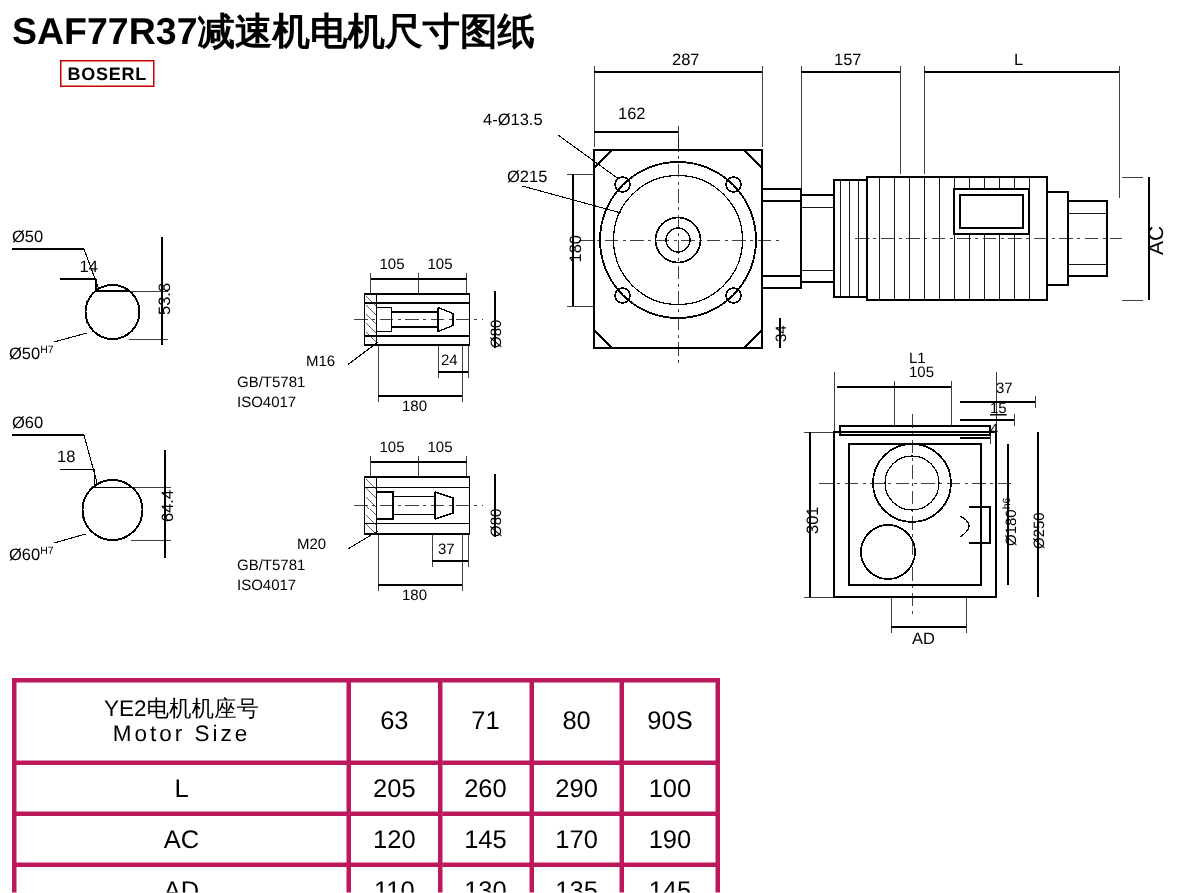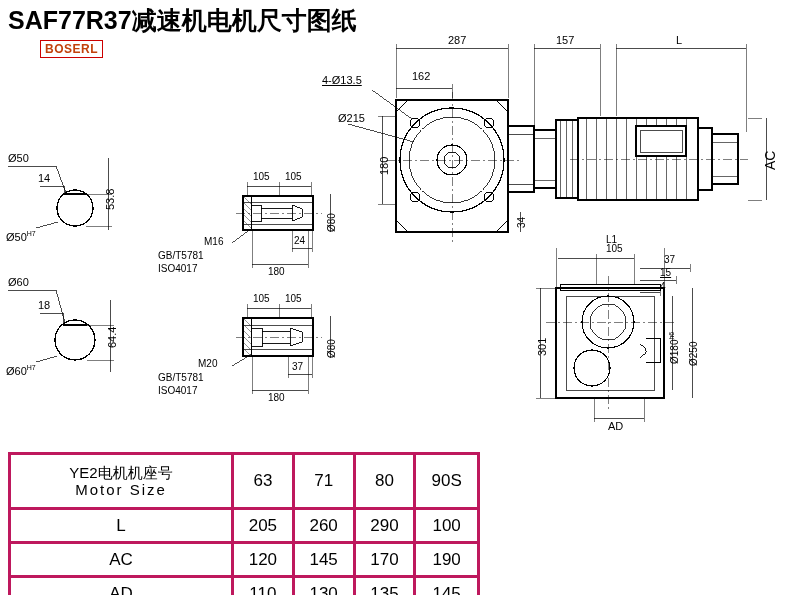--- a/index.html
+++ b/index.html
@@ -16,21 +16,21 @@
   .title {
     position:absolute; left:8px; top:4px;
     font-size:25px; font-weight:bold; letter-spacing:0px;
     font-family:"Liberation Sans", sans-serif;
     white-space:nowrap;
   }
 
   .logo {
     position:absolute; left:40px; top:40px;
     border:1px solid #cc0000;
-    color:#c2410c;
+    color:#000000;
     font-size:12px; font-weight:bold;
     padding:1px 4px;
     font-family:"Liberation Sans", sans-serif;
     letter-spacing:0.5px;
   }
 
   
   .dim {
     position:absolute;
     font-size:11px;
@@ -335,28 +335,28 @@
         <path d="M644 398 L644 422" stroke="#000" stroke-width="0.5"></path>
       </g>
 
     </g>
   </svg>
 
   <div class="dim" style="left:448px; top:34px;">287</div>
   <div class="dim" style="left:412px; top:70px;">162</div>
   <div class="dim" style="left:556px; top:34px;">157</div>
   <div class="dim" style="left:676px; top:34px;">L</div>
-  <div class="dim" style="left:322px; top:74px;text-decoration:underline;">4-Ø13.5</div>
+  <div class="dim" style="left:322px; top:74px;">4-Ø13.5</div>
   <div class="dim" style="left:338px; top:112px;">Ø215</div>
   <div class="dim vert" style="left:378px; top:175px;">180</div>
   <div class="dim vert sm" style="left:516px; top:228px;">34</div>
   <div class="dim vert" style="left:762px; top:170px; font-size:14px;">AC</div>
 
   <div class="dim" style="left:8px; top:152px;">Ø50</div>
-  <div class="dim" style="left:38px; top:172px;">14</div>
+  <div class="dim" style="left:53px; top:172px;">14</div>
   <div class="dim vert" style="left:104px; top:210px;">53.8</div>
   <div class="dim" style="left:6px; top:230px;"><span>Ø50</span><span class="sup">H7</span></div>
 
   <div class="dim" style="left:8px; top:276px;">Ø60</div>
   <div class="dim" style="left:38px; top:299px;">18</div>
   <div class="dim vert" style="left:106px; top:348px;">64.4</div>
   <div class="dim" style="left:6px; top:364px;"><span>Ø60</span><span class="sup">H7</span></div>
 
   <div class="dim sm" style="left:253px; top:171px;">105</div>
   <div class="dim sm" style="left:285px; top:171px;">105</div>

